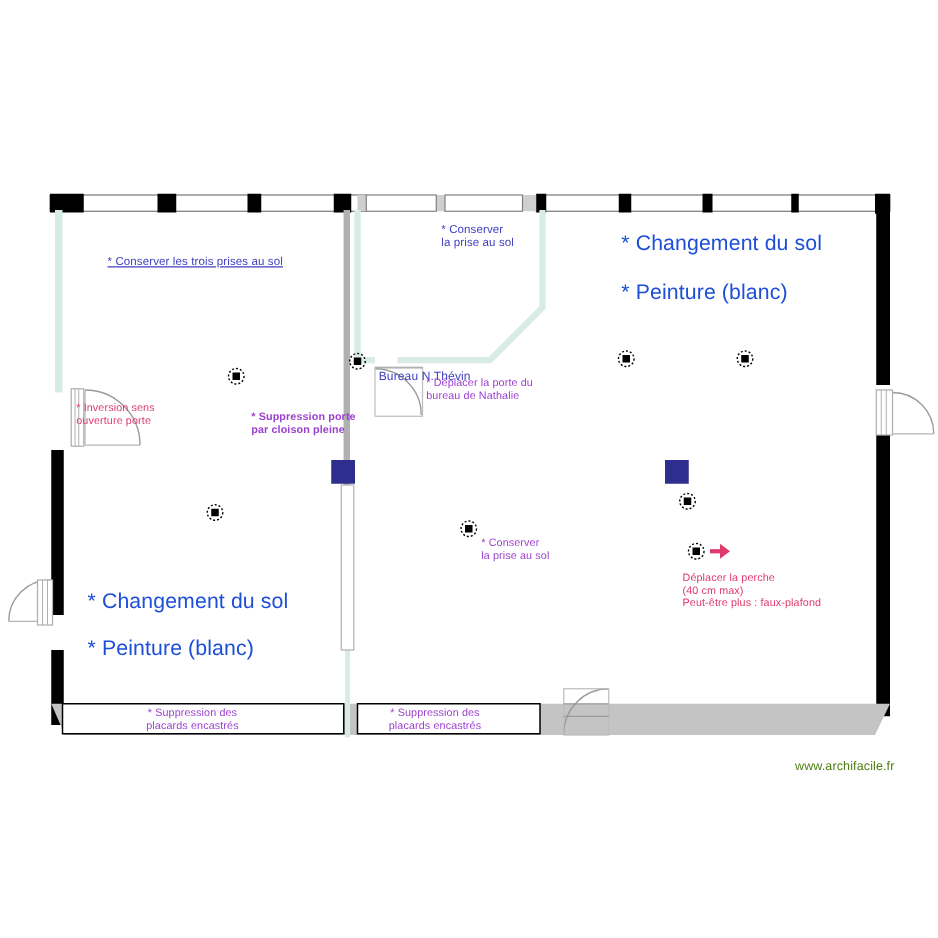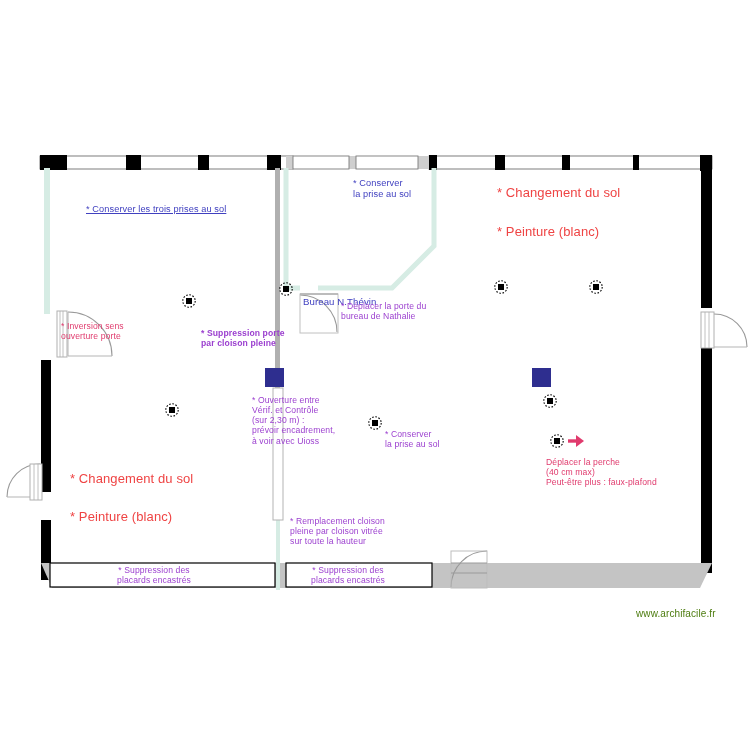--- a/index.html
+++ b/index.html
@@ -28,22 +28,22 @@
     width: 750px;
     height: 750px;
   }
   .anno {
     position: absolute;
     white-space: pre;
     line-height: 1.18;
     letter-spacing: 0.1px;
   }
   .anno-green {
-    color: #ef4444;
-    font-size: 13px;
+    color: #1d4ed8;
+    font-size: 17px;
   }
   .anno-blue {
     color: #4040c0;
     font-size: 9.2px;
   }
   .anno-blue-b {
     color: #4040c0;
     font-size: 9.6px;
     margin-top: 35px;
   }
@@ -218,40 +218,32 @@
 
   <div class="anno anno-pink" style="left:61px; top:321px;">* Inversion sens
 ouverture porte</div>
 
   <div class="anno anno-purple" style="left:201px; top:328px;font-weight:bold;">* Suppression porte
 par cloison pleine</div>
 
   <div class="anno anno-purple" style="left:341px; top:301px;">* Déplacer la porte du
 bureau de Nathalie</div>
 
-  <div class="anno anno-purple" style="left:252px; top:395px;">* Ouverture entre
-Vérif. et Contrôle
-(sur 2,30 m) :
-prévoir encadrement,
-à voir avec Uioss</div>
 
   <div class="anno anno-purple" style="left:385px; top:429px;">* Conserver
 la prise au sol</div>
 
   <div class="anno anno-pink" style="left:546px; top:457px;">Déplacer la perche
 (40 cm max)
 Peut-être plus : faux-plafond</div>
 
   <div class="anno anno-green" style="left:70px; top:471px;">* Changement du sol</div>
 
   <div class="anno anno-green" style="left:70px; top:509px;">* Peinture (blanc)</div>
 
-  <div class="anno anno-purple" style="left:290px; top:516px;">* Remplacement cloison
-pleine par cloison vitrée
-sur toute la hauteur</div>
 
   <div class="anno anno-purple" style="left:117px; top:565px; text-align:center;">* Suppression des
 placards encastrés</div>
 
   <div class="anno anno-purple" style="left:311px; top:565px; text-align:center;">* Suppression des
 placards encastrés</div>
 
   <div class="anno anno-credit" style="left:636px; top:608px;">www.archifacile.fr</div>
 
 </div>

